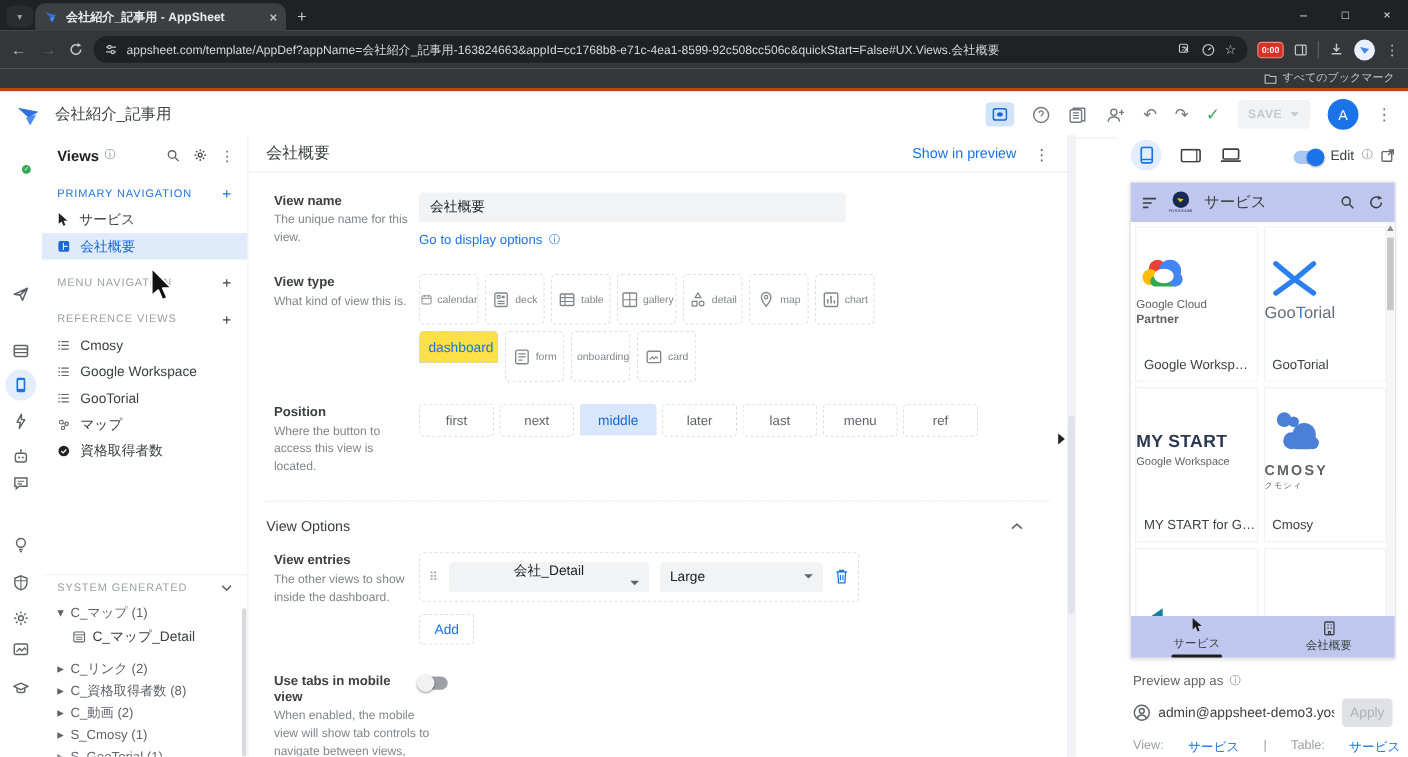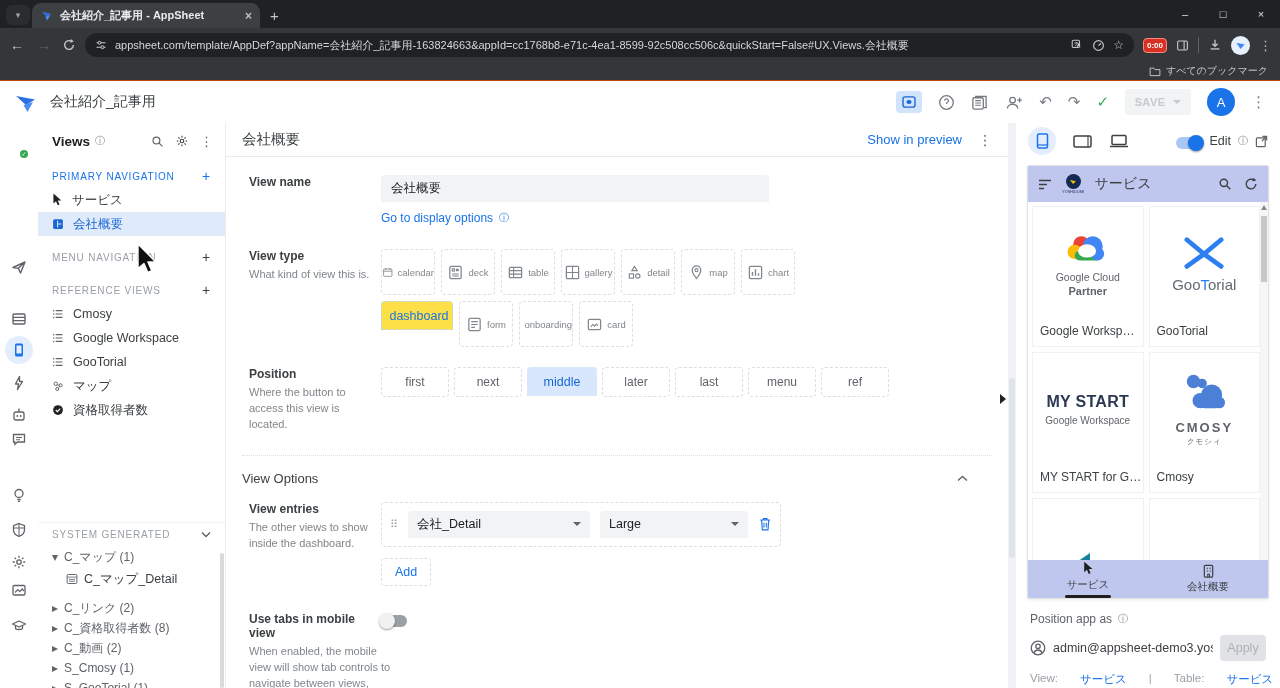--- a/index.html
+++ b/index.html
@@ -22,21 +22,21 @@
   .navbtn{color:#c4c7c5;font-size:14px;width:18px;text-align:center;}
   .navbtn.dim{color:#5f6368;}
   .urlbar{flex:1;height:24px;background:#202124;border-radius:12px;display:flex;align-items:center;
           padding:0 10px;gap:8px;min-width:0;}
   .urltext{color:#d5d7da;font-size:11px;white-space:nowrap;overflow:hidden;flex:1;}
   .badge-timer{background:#d93025;color:#fff;font-size:8px;font-weight:bold;border-radius:4px;
                padding:2px 3px;border:1px solid #f28b82;}
   .tb-divider{width:1px;height:16px;background:#5f6368;}
   .tb-avatar{width:19px;height:19px;border-radius:50%;background:#e8f0fe;display:flex;align-items:center;justify-content:center;}
   .bookmarksbar{height:18px;background:#35363a;display:flex;align-items:center;justify-content:flex-end;
-                padding:0 12px;gap:5px;color:#c4c7c5;font-size:10px;border-bottom:1px solid #c2410c;}
+                padding:0 12px;gap:5px;color:#c4c7c5;font-size:10px;border-bottom:3px solid #c2410c;}
 
   
   .app-header{height:42px;background:#fff;border-bottom:1px solid #ececec;display:flex;align-items:center;padding:0 14px;}
   .app-title{font-size:14px;color:#3c4043;margin-left:12px;}
   .hdr-right{margin-left:auto;display:flex;align-items:center;gap:16px;}
   .hdr-ic{color:#757a80;font-size:15px;}
   .preview-btn{width:26px;height:22px;border-radius:4px;background:#d2e3fc;display:flex;align-items:center;justify-content:center;}
   .save-btn{width:66px;height:26px;border-radius:4px;background:#f1f3f4;display:flex;align-items:center;
             justify-content:center;gap:8px;color:#c6c9cd;font-size:11px;font-weight:bold;letter-spacing:.4px;}
   .save-caret{width:0;height:0;border-left:4px solid transparent;border-right:4px solid transparent;border-top:4px solid #c6c9cd;}
@@ -90,53 +90,53 @@
   .pos-btn.sel{background:#d8e7fc;border-color:#d8e7fc;color:#1967d2;}
   .hdiv{border-top:1px dotted #e0e0e0;margin:22px 16px 0 16px;}
   .sect-hdr{height:46px;display:flex;align-items:center;padding:0 16px;position:relative;}
   .sect-title{font-size:13px;font-weight:500;color:#3c4043;}
   .entry-box{width:382px;border:1px dashed #dcdee1;border-radius:4px;padding:8px;display:flex;align-items:center;gap:10px;}
   .drag{color:#9aa0a6;font-size:11px;}
   .sel{height:27px;background:#f1f3f4;border-radius:4px 4px 0 0;display:flex;align-items:center;
        padding:0 9px;font-size:12.5px;color:#202124;}
   .sel .caret{margin-left:auto;width:0;height:0;border-left:4px solid transparent;border-right:4px solid transparent;
               border-top:4px solid #5f6368;}
-  .sel.w1{width:172px;} .sel.w2{width:136px;}
+  .sel.w1{width:172px;flex-direction:column;} .sel.w2{width:136px;}
   .add-btn{display:inline-flex;border:1px dashed #dcdee1;border-radius:4px;padding:6px 13px;color:#1a73e8;
            font-size:12.5px;margin-top:11px;}
   .toggle{width:26px;height:12px;border-radius:6px;background:#9aa0a6;position:relative;margin-top:3px;}
   .toggle .knob{position:absolute;left:-2px;top:-2px;width:16px;height:16px;border-radius:50%;background:#f1f1f1;
                 box-shadow:0 1px 2px rgba(0,0,0,.4);}
   .toggle.on{background:#a9c7f5;}
   .toggle.on .knob{left:auto;right:-2px;background:#1a73e8;}
   .panel-chevron{position:absolute;right:2px;top:271px;width:0;height:0;border-top:5px solid transparent;
                  border-bottom:5px solid transparent;border-left:6px solid #202124;}
 
   
   .vdivider{width:8px;background:#f1f2f6;position:relative;}
   .vdivider .thumb{position:absolute;top:255px;left:1px;width:6px;height:180px;background:#e1e3ec;border-radius:3px;}
 
   
-  .preview-panel{width:264px;background:#fff;position:relative;}
+  .preview-panel{width:264px;background:#fff;position:relative;margin-left:38px;}
   .pv-toolbar{height:36px;display:flex;align-items:center;padding:0 12px;gap:17px;}
   .dev-sel{width:28px;height:28px;border-radius:50%;background:#e3edfd;display:flex;align-items:center;justify-content:center;}
   .pv-right{margin-left:auto;display:flex;align-items:center;gap:7px;}
   .edit-lbl{font-size:12.5px;color:#3c4043;}
   .phone{width:240px;height:432px;margin:6px auto 0;border:1px solid #e2e2e2;border-radius:2px;
          display:flex;flex-direction:column;overflow:hidden;background:#fff;box-shadow:0 1px 3px rgba(0,0,0,.08);}
   .ph-header{height:36px;background:#bfc7ee;display:flex;align-items:center;padding:0 10px;gap:9px;flex:none;}
   .ph-title{font-size:14px;color:#3c4043;}
   .ph-hright{margin-left:auto;display:flex;align-items:center;gap:12px;}
   .ph-logo{display:flex;flex-direction:column;align-items:center;}
   .ph-logo .circ{width:15px;height:15px;border-radius:50%;background:#152a52;display:flex;align-items:center;justify-content:center;}
   .ph-logo .lgtxt{font-size:4px;color:#15234a;transform:scale(.9);letter-spacing:.2px;}
   .ph-body{flex:1;position:relative;overflow:hidden;background:#fff;padding:5px 9px 0 5px;}
   .cards{display:grid;grid-template-columns:1fr 1fr;gap:7px;}
   .gcard{height:139px;background:#fff;box-shadow:0 0 0 1px #f1f1f1;display:flex;flex-direction:column;overflow:hidden;}
-  .card-art{flex:1;display:flex;flex-direction:column;align-items:center;justify-content:center;gap:2px;overflow:hidden;}
+  .card-art{flex:1;display:flex;flex-direction:column;align-items:flex-start;justify-content:center;gap:2px;overflow:hidden;}
   .card-cap{padding:4px 7px 8px;font-size:12px;color:#3c4043;white-space:nowrap;overflow:hidden;}
   .gc-l1{font-size:10.5px;color:#5f6368;}
   .gc-l2{font-size:11px;font-weight:bold;color:#5f6368;}
   .goo-word{font-size:15px;color:#646b74;font-weight:500;}
   .goo-word .t{color:#2d7ff0;}
   .mystart{font-size:16px;font-weight:bold;color:#2b3850;letter-spacing:.3px;}
   .myws{font-size:10px;color:#5f6368;margin-top:2px;}
   .cmosy-w{font-size:13px;font-weight:bold;color:#5f6368;letter-spacing:2px;margin-top:2px;}
   .cmosy-k{font-size:7.5px;color:#5f6368;letter-spacing:1px;}
   .ph-scroll{position:absolute;right:0;top:0;bottom:0;width:8px;background:#f6f6f6;}
@@ -478,20 +478,21 @@
       <span class="main-title">会社概要</span>
       <div class="mh-right">
         <span class="link-blue">Show in preview</span>
         <span style="color:#5f6368;font-size:14px;">⋮</span>
       </div>
     </div>
 
     <div class="form-row" style="margin-top:18px;">
       <div class="row-label">
         <div class="lbl">View name</div>
+        <div class="desc">The unique name for this view.</div>
       </div>
       <div class="row-ctl">
         <div class="txt-input">
           <span>会社概要</span>
         </div>
         <div class="goto-link">
           <span>Go to display options</span>
           <span class="info-ic" style="color:#1a73e8;">ⓘ</span>
         </div>
       </div>
@@ -817,21 +818,21 @@
           <svg width="13" height="14" viewBox="0 0 14 15">
               <rect x="2.5" y="1.5" width="9" height="12.5" rx="1" fill="none" stroke="#3c4043" stroke-width="1.3"></rect>
               <path d="M5 4.5 h1.5 M8 4.5 h1.5 M5 7.5 h1.5 M8 7.5 h1.5 M6.2 14 v-3 h1.8 v3" stroke="#3c4043" stroke-width="1.1" fill="none"></path>
             </svg>
           <span class="tlbl">会社概要</span>
         </div>
       </div>
     </div>
 
     <div class="pv-as">
-      <span>Position app as</span>
+      <span>Preview app as</span>
       <span class="info-ic">ⓘ</span>
     </div>
     <div class="pv-account">
       <svg width="16" height="16" viewBox="0 0 16 16">
           <circle cx="8" cy="8" r="6.8" fill="none" stroke="#5f6368" stroke-width="1.3"></circle>
           <circle cx="8" cy="6.3" r="2.2" fill="none" stroke="#5f6368" stroke-width="1.3"></circle>
           <path d="M3.8 13 c.8-2 2.4-3 4.2-3 s3.4 1 4.2 3" fill="none" stroke="#5f6368" stroke-width="1.3"></path>
         </svg>
       <span class="pv-email">admin@appsheet-demo3.yoshid</span>
       <div class="apply-btn">

